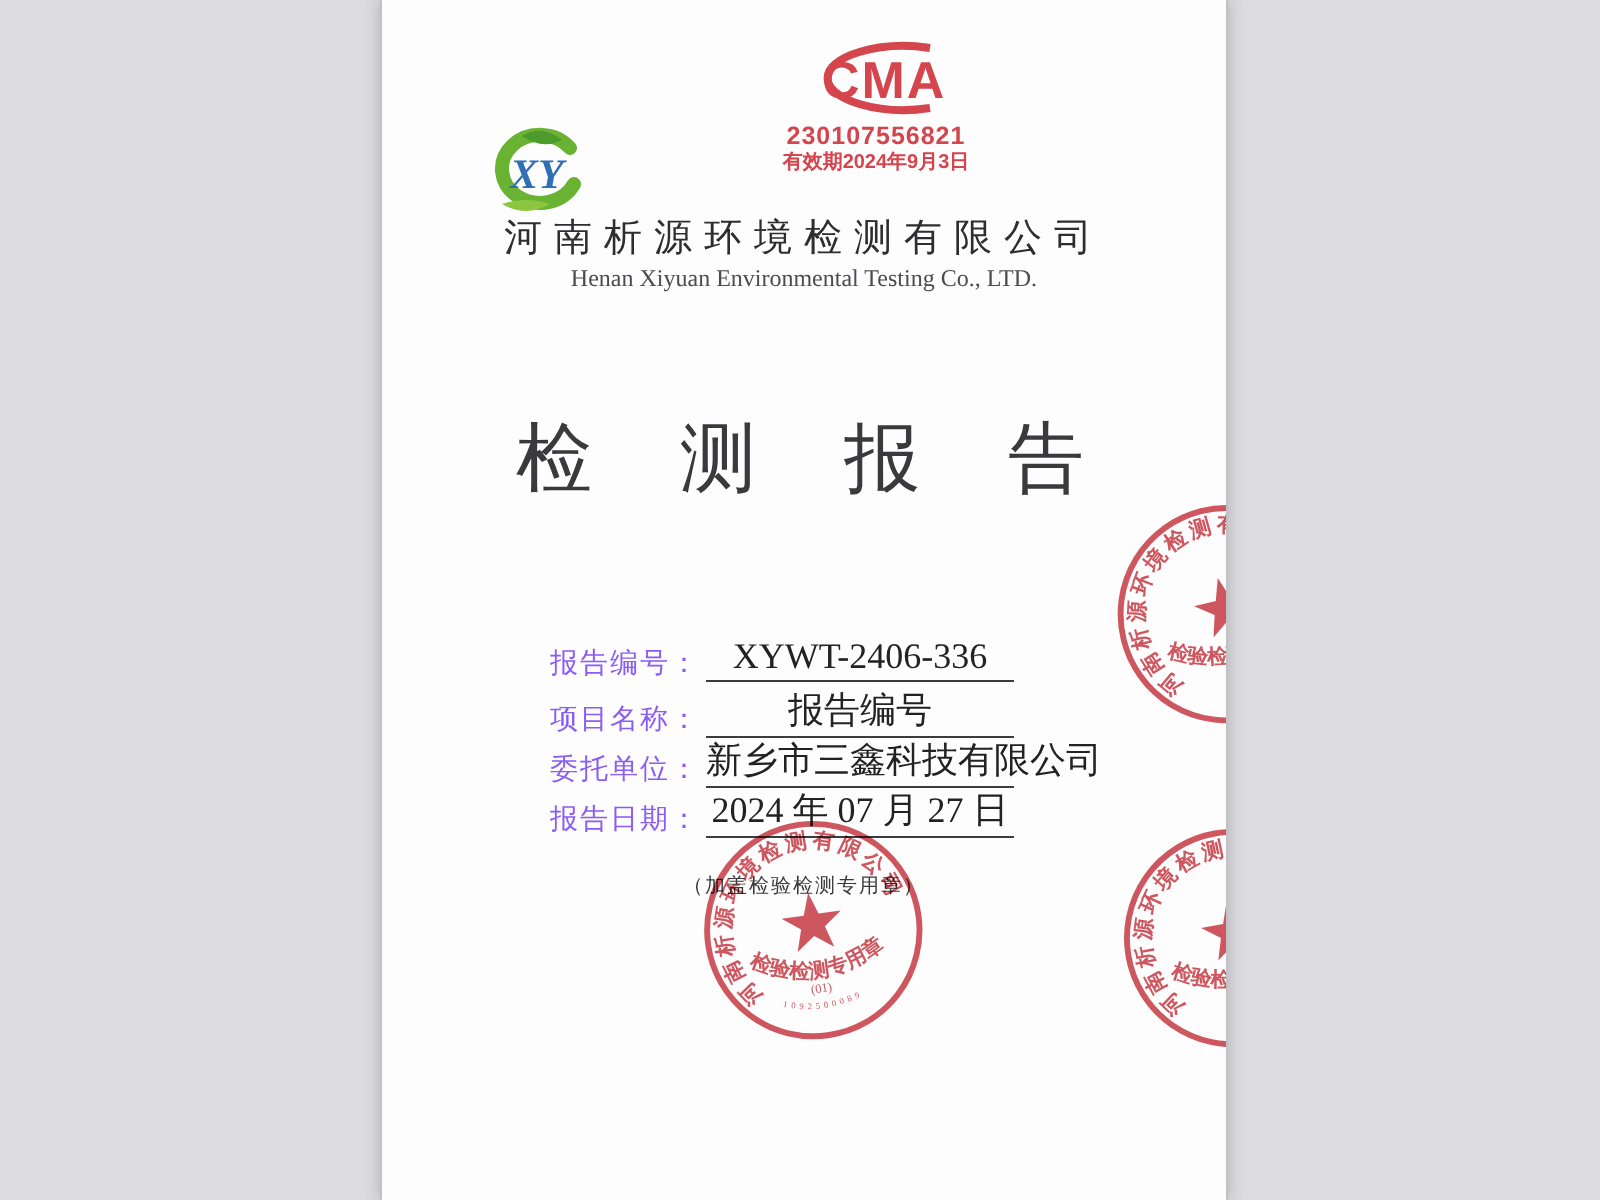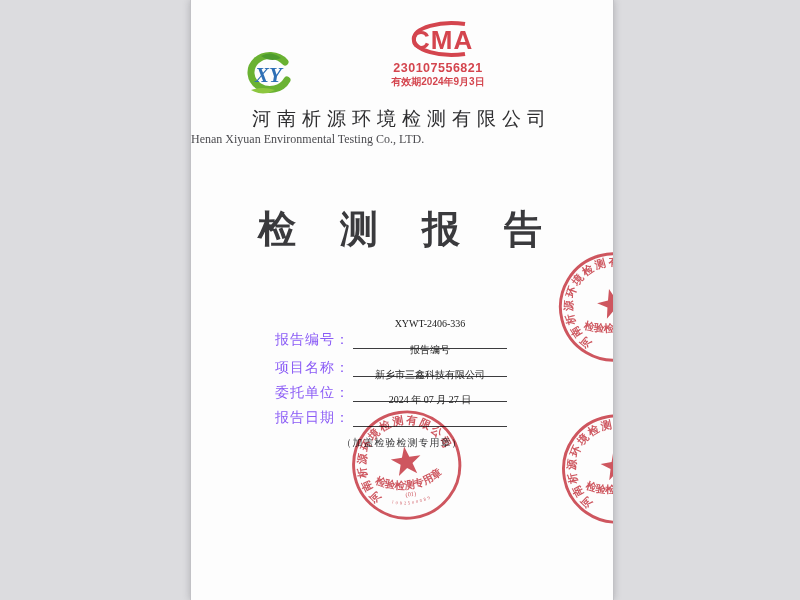--- a/index.html
+++ b/index.html
@@ -4,54 +4,54 @@
 <style>
   html,body{margin:0;padding:0;}
   body{width:800px;height:600px;overflow:hidden;background:#dcdcdf;
        font-family:"Liberation Serif","DejaVu Serif",serif;}
   .stage{position:relative;width:800px;height:600px;}
   .page{position:absolute;left:190px;top:0;width:422px;height:600px;
         background:#fdfdfd;border-left:1px solid #c2c2c6;border-right:1px solid #c2c2c6;
         box-shadow:0 0 7px rgba(60,60,70,.28);overflow:hidden;}
 
   
-  .logo{position:absolute;left:50px;top:50px;display:flex;align-items:center;gap:5px;}
+  .logo{position:absolute;left:50px;top:62px;display:flex;align-items:center;gap:5px;}
   .logo-names{display:flex;flex-direction:column;line-height:1;}
   .logo-cn{font-size:27px;font-weight:bold;color:#58a434;letter-spacing:4px;
            font-family:"Liberation Sans",sans-serif;}
   .logo-en{font-size:11px;font-weight:bold;color:#58a434;letter-spacing:2.5px;margin-top:3px;
            font-family:"Liberation Sans",sans-serif;}
 
   
   .cma{position:absolute;left:192px;top:18px;width:110px;text-align:center;color:#d4454e;}
   .cma-mark{position:relative;width:86px;height:42px;margin:0 auto;text-align:center;}
   .cma-mark svg{position:absolute;left:0;top:0;}
   .cma-num{font-size:12.5px;font-weight:bold;letter-spacing:.5px;line-height:1.1;margin-top:2px;
            font-family:"Liberation Sans",sans-serif;}
   .cma-valid{font-size:10px;font-weight:bold;line-height:1.2;
            font-family:"Liberation Sans",sans-serif;}
 
   
   .company-cn{position:absolute;left:0;top:106px;width:100%;text-align:center;
               font-size:19px;color:#2e2e30;letter-spacing:6px;font-weight:500;}
-  .company-en{position:absolute;left:0;top:132px;width:100%;
+  .company-en{position:absolute;left:0;top:132px;width:100%;text-align:center;
               font-size:12px;color:#4c4c50;}
 
   
   .report-title{position:absolute;left:0;top:204px;width:100%;text-align:center;
-                font-size:38px;font-weight:bold;color:#3a3a3d;
+                font-size:38px;font-weight:normal;color:#3a3a3d;
                 letter-spacing:44px;padding-left:40px;box-sizing:border-box;}
 
   
   .form{position:absolute;left:84px;top:318px;}
   .form-row{height:25px;white-space:nowrap;}
   .form-label{font-size:14px;color:#8b5cf6;letter-spacing:1px;}
   .form-value{display:inline-block;width:154px;margin-left:3px;text-align:center;
-              font-size:10px;color:#222;border-bottom:1.4px solid #3c3c3e;
-              padding-bottom:19px;vertical-align:bottom;}
+              font-size:18px;color:#222;border-bottom:1.4px solid #3c3c3e;
+              padding-bottom:1px;vertical-align:bottom;}
 
   
   .seal-note{position:absolute;left:0;top:436px;width:100%;text-align:center;
              font-size:10px;color:#39393b;z-index:1;letter-spacing:1px;}
 
   
   .stamp{position:absolute;z-index:2;opacity:.86;mix-blend-mode:multiply;}
   .stamp-bottom-center{left:157px;top:406px;transform:rotate(-8deg);}
   .stamp-mid-right{left:364px;top:248px;transform:rotate(-14deg);}
   .stamp-bottom-right{left:367px;top:410px;transform:rotate(-10deg);}

